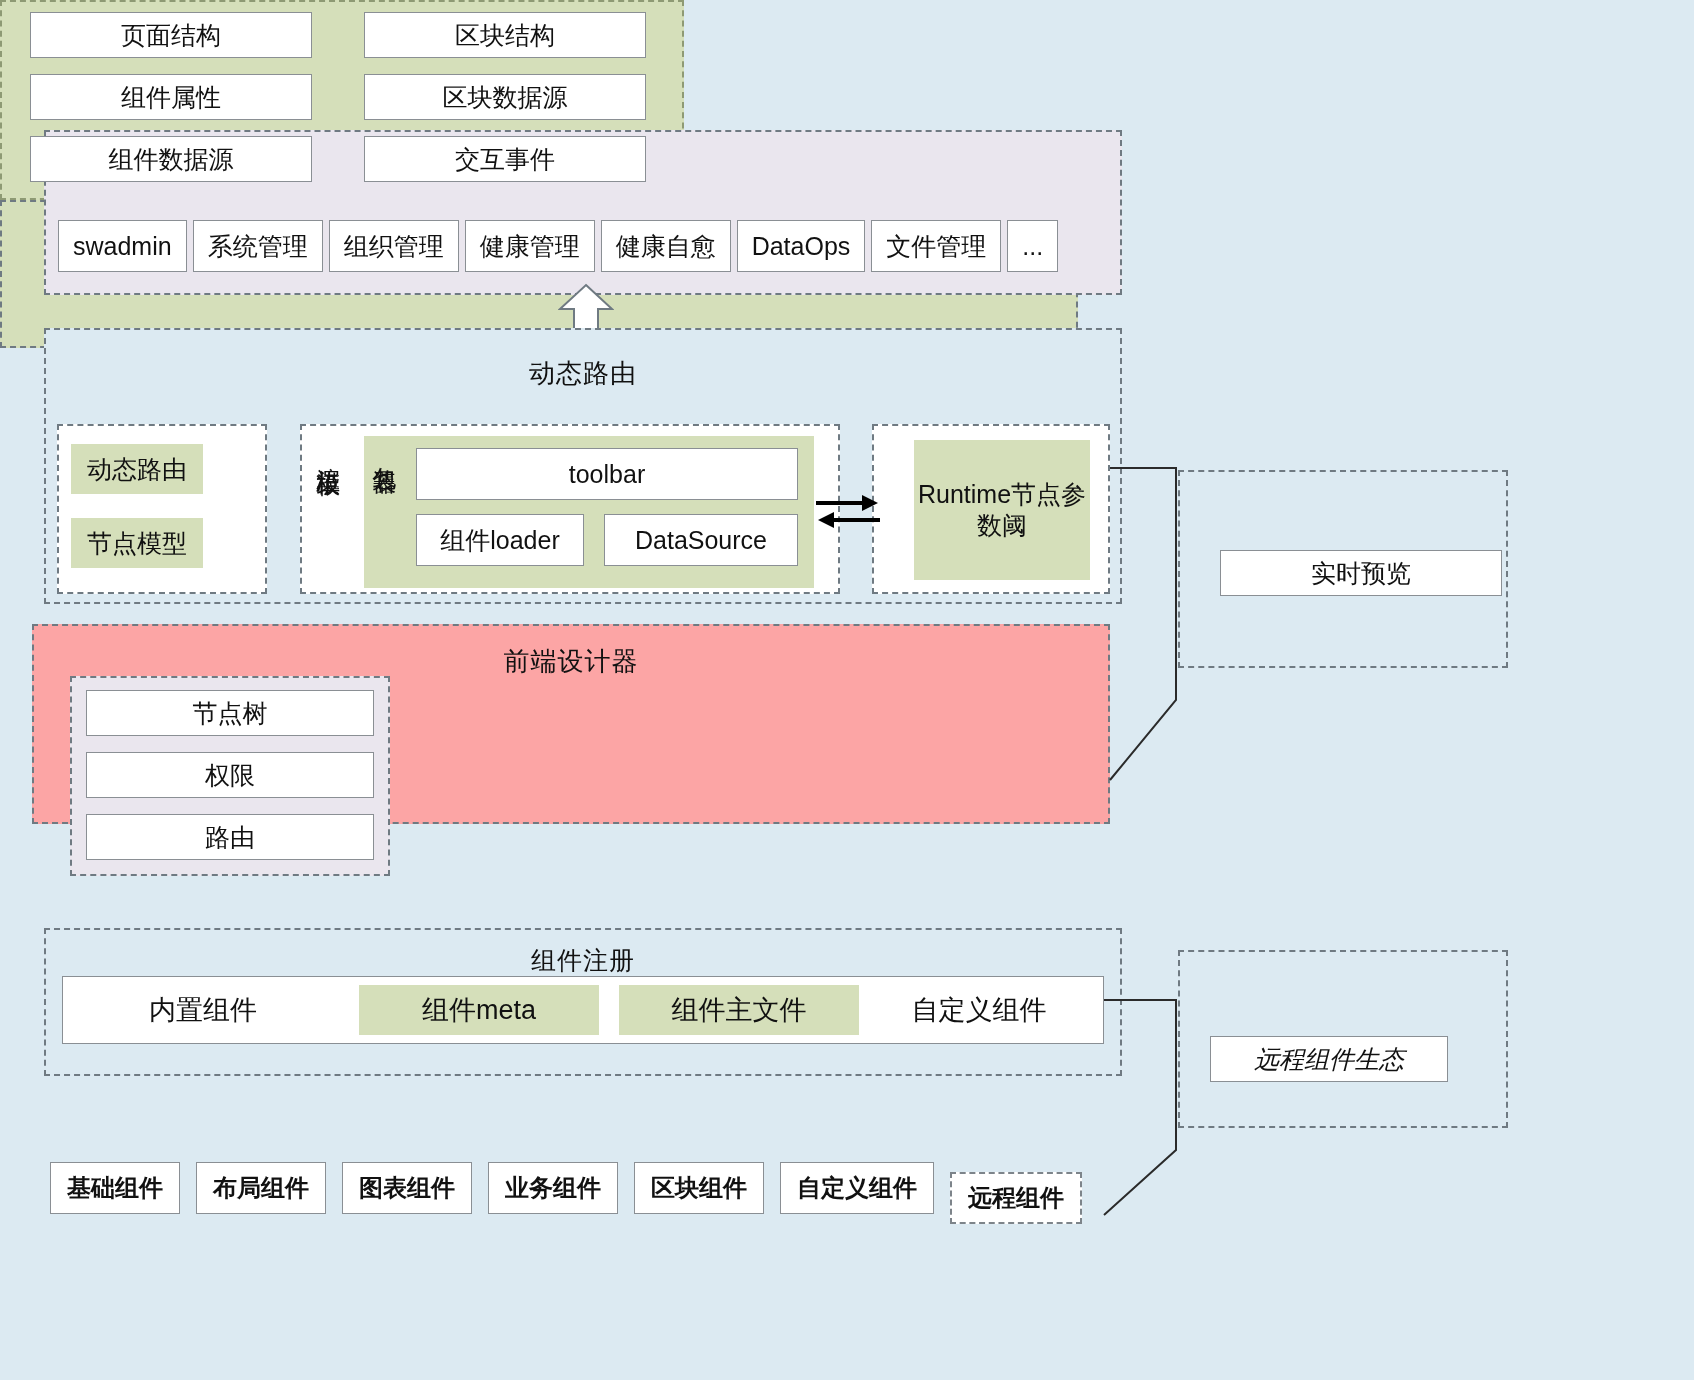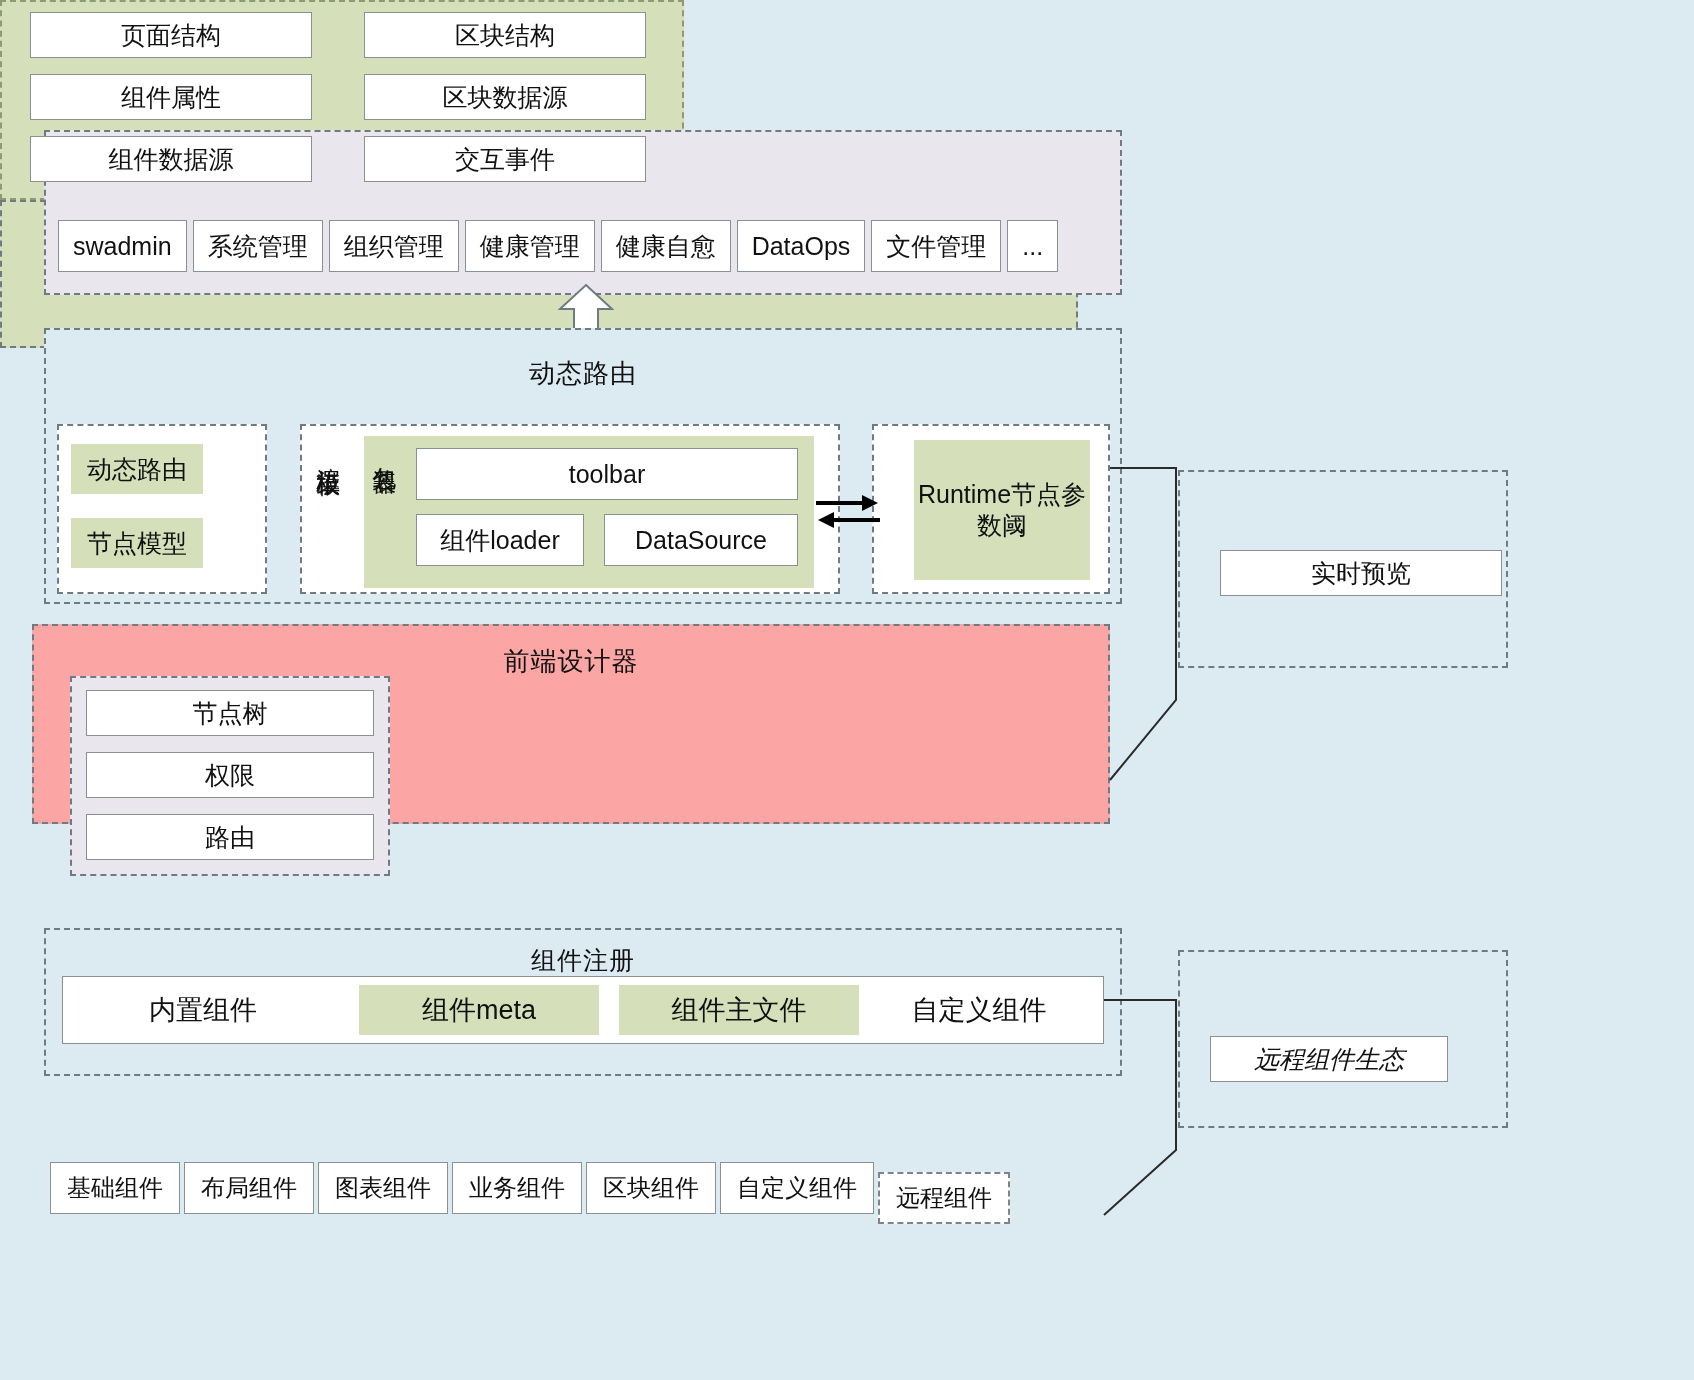--- a/index.html
+++ b/index.html
@@ -88,21 +88,21 @@
                   display:flex;align-items:center;justify-content:center;font-size:27px;}
   #rb0{left:20px;width:240px;}
   #rb1{left:296px;width:240px;}
   #rb2{left:556px;width:240px;}
   #rb3{left:816px;width:200px;}
 
   
   #components{left:44px;top:1098px;width:1078px;height:148px;
               background:#d5dfba;border:2px dashed #6f7a82;box-sizing:border-box;}
   #components .section-title{padding-top:18px;font-size:25px;}
-  #comp-row{position:absolute;left:50px;top:1162px;display:flex;gap:4px;}
+  #comp-row{position:absolute;left:50px;top:1162px;display:flex;gap:16px;font-weight:bold;}
   #comp-row .wbox{height:52px;padding:0 16px;font-size:24px;}
   #comp-row .wbox.dashedchip{border:2px dashed #7d848a;margin-top:10px;}
 
   
   #preview-panel{left:1178px;top:470px;width:330px;height:198px;background:#dceaf2;}
   #preview-box{position:absolute;left:30px;top:78px;width:282px;height:46px;margin-left:10px;}
 
   #ecosys-panel{left:1178px;top:950px;width:330px;height:178px;background:#dceaf2;}
   #ecosys-box{position:absolute;left:30px;top:84px;width:238px;height:46px;font-style:italic;}
 

